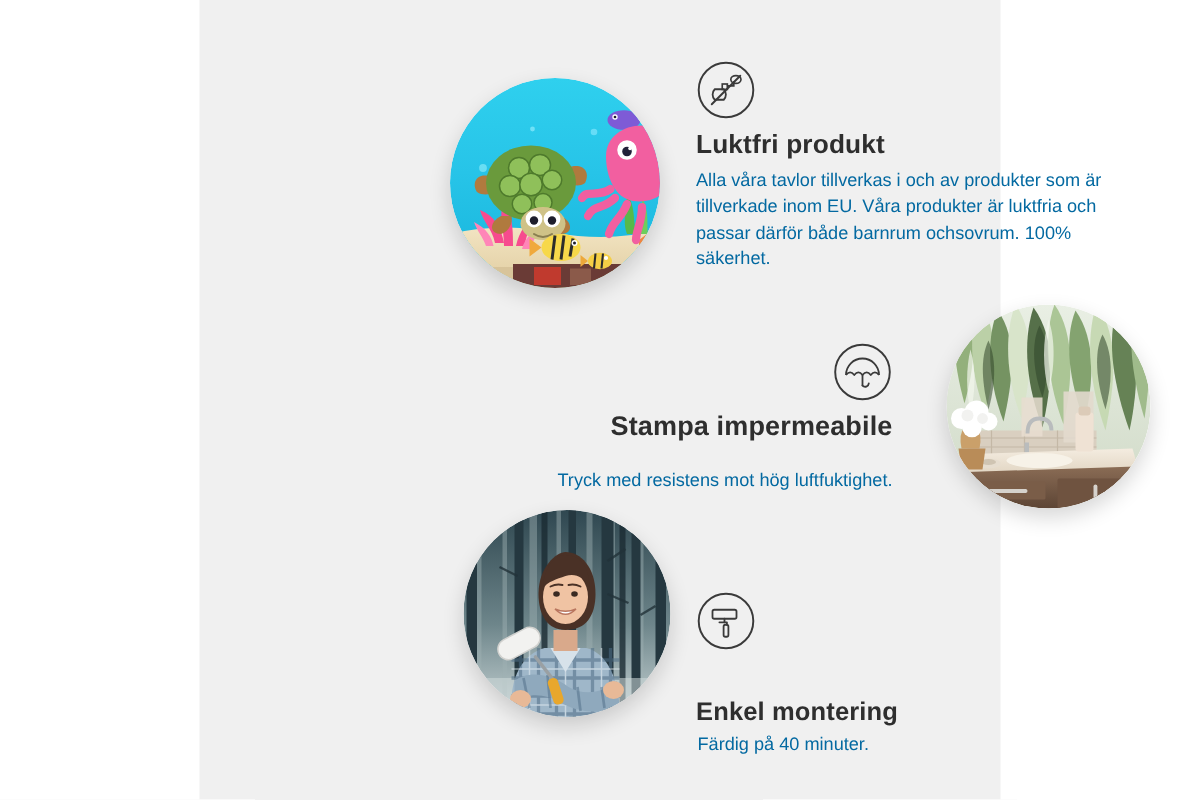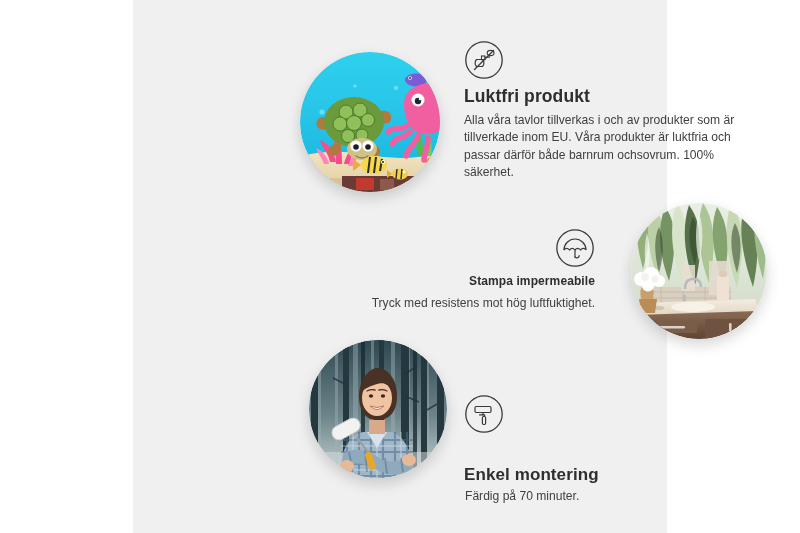--- a/index.html
+++ b/index.html
@@ -59,24 +59,24 @@
     margin: 6px 0 0 0;
     font-size: 17.5px;
     font-weight: bold;
     color: #2e2e2e;
     letter-spacing: 0.1px;
   }
   .feat-body {
     margin: 5px 0 0 0;
     font-size: 12.1px;
     line-height: 17.3px;
-    color: #404040;
-  }
-  .feature-2 .feat-title { font-size: 12px; }
-  .feature-2 .feat-body  { margin-top: 7px; }
+    color: #0369a1;
+  }
+  .feature-2 .feat-title { font-size: 18px; }
+  .feature-2 .feat-body  { margin-top: 17px; }
   .feature-3 .feat-title { font-size: 17px; margin-top: 31px; }
   .feature-3 .feat-body  { margin-top: 3px; padding-left: 1px; }
 </style>
 </head>
 <body>
 
 <div class="page">
 
   <div class="panel">
 
@@ -453,17 +453,17 @@
           <rect x="11" y="12.5" width="16" height="6" rx="1.2" fill="none" stroke="#3a3a3a" stroke-width="1.2"></rect>
 
           <path d="M19 18.5 v2.4 h-3.4" fill="none" stroke="#3a3a3a" stroke-width="1.2" stroke-linecap="round" stroke-linejoin="round"></path>
 
           <path d="M19 20.9 h1.6 v1.6" fill="none" stroke="#3a3a3a" stroke-width="1.2" stroke-linecap="round" stroke-linejoin="round"></path>
 
           <rect x="18.4" y="22.5" width="3.2" height="8" rx="1.2" fill="none" stroke="#3a3a3a" stroke-width="1.2"></rect>
         </svg>
       </div>
       <div class="feat-title">Enkel montering</div>
-      <div class="feat-body">Färdig på 70 minuter.</div>
+      <div class="feat-body">Färdig på 40 minuter.</div>
     </div>
 
   </div>
 </div>
 
 </body></html>

